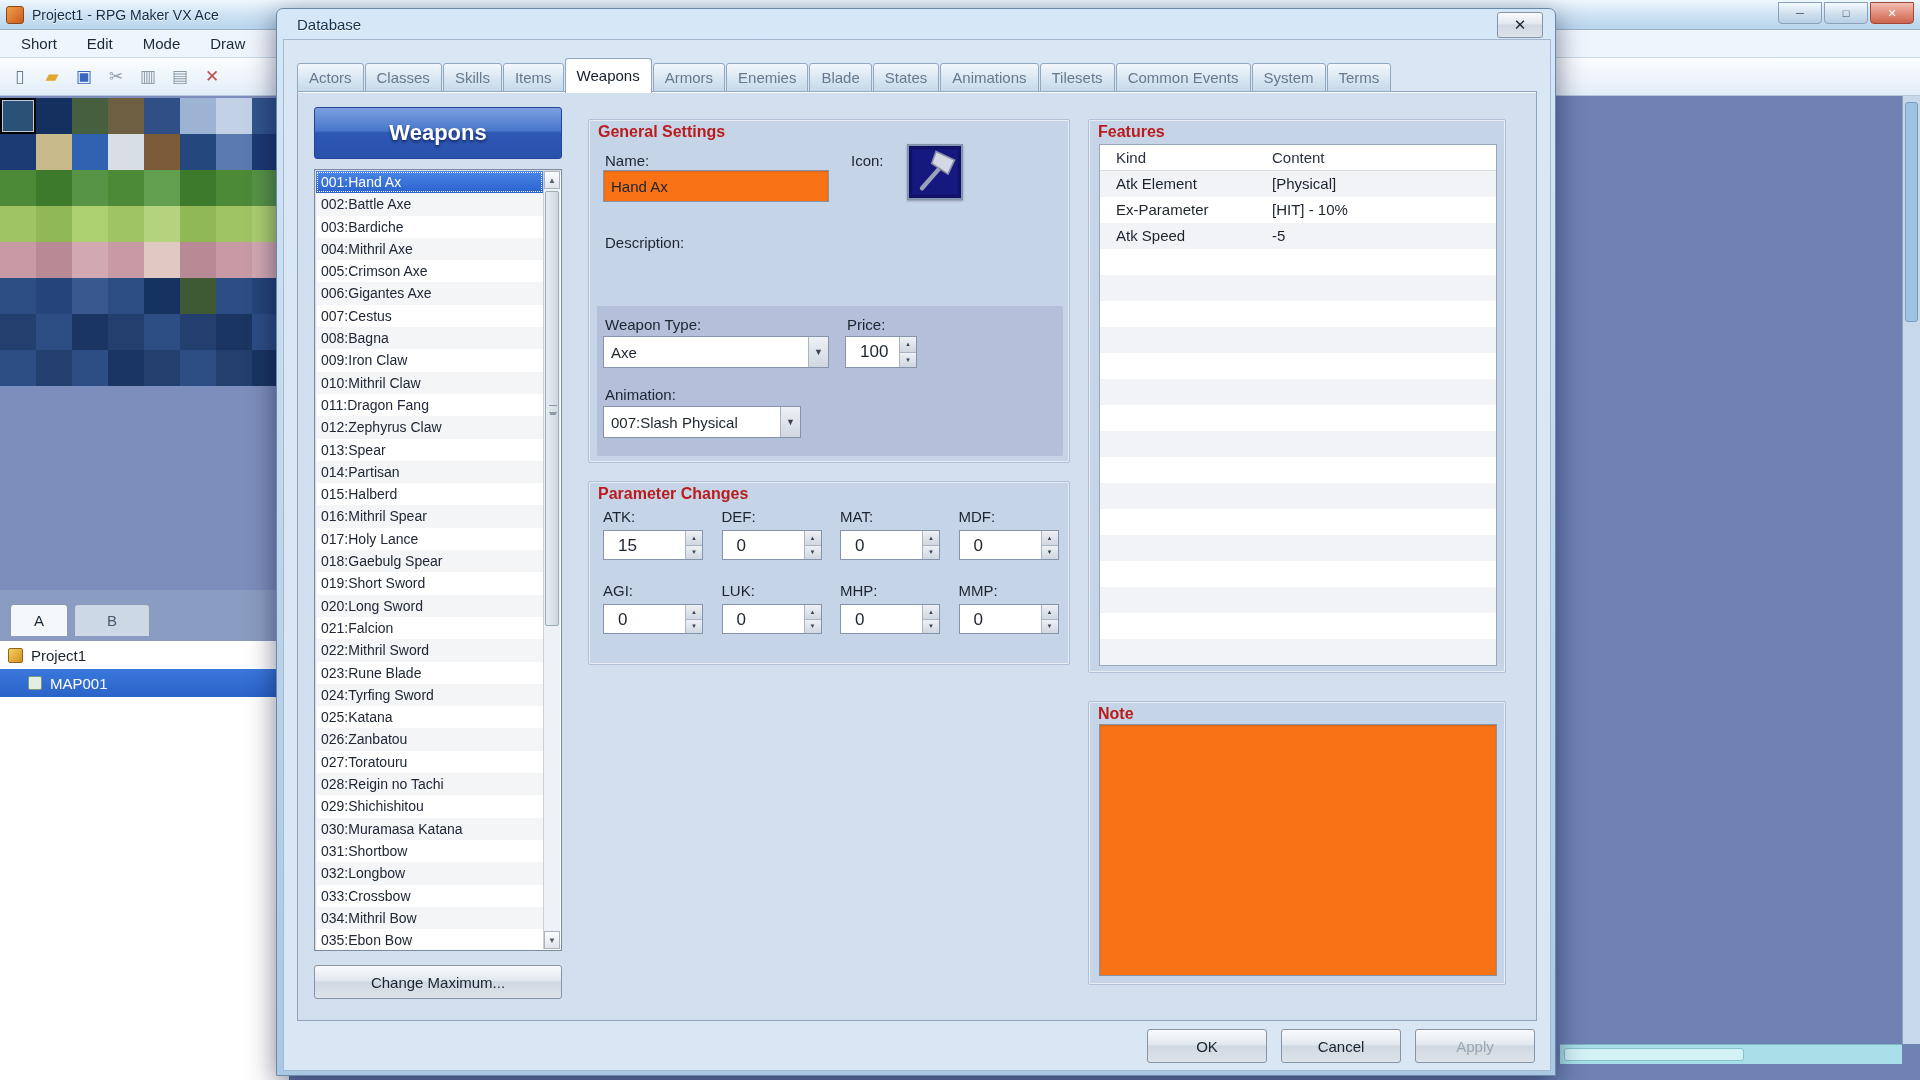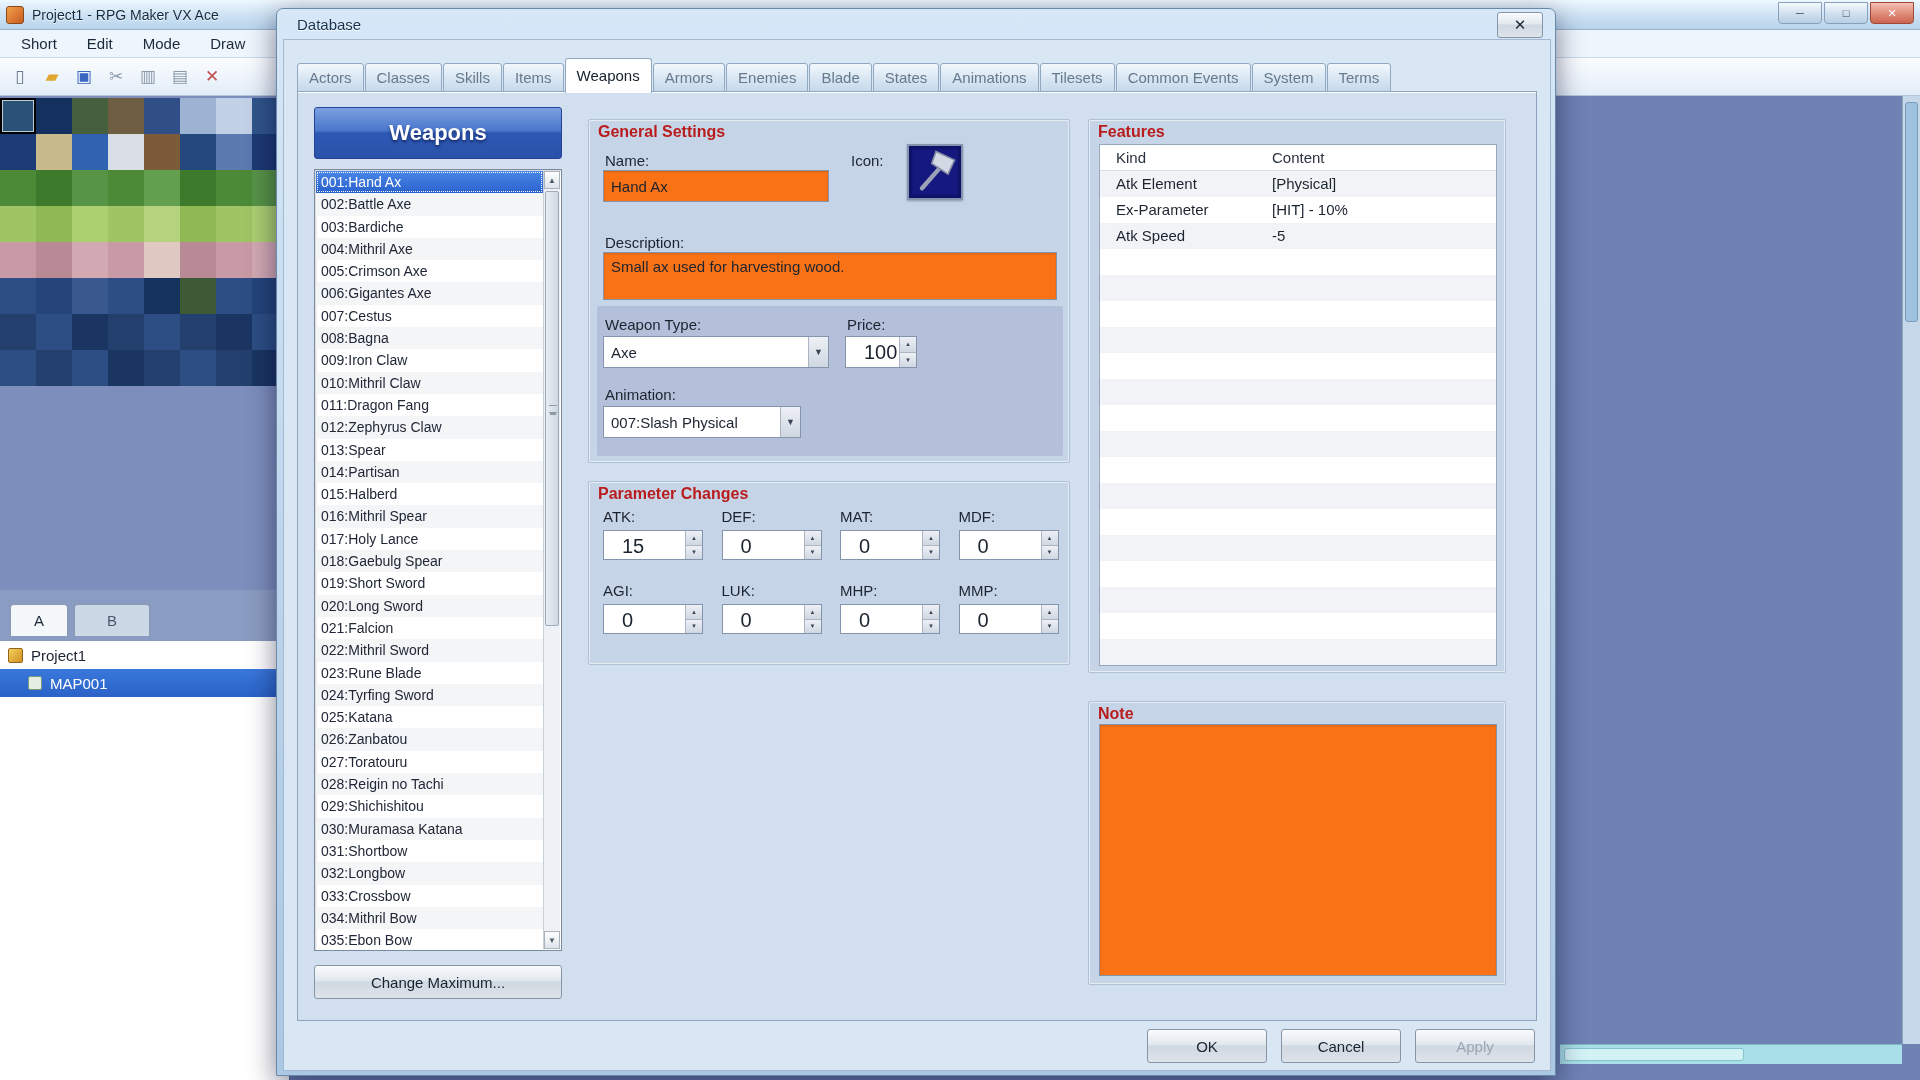--- a/index.html
+++ b/index.html
@@ -107,21 +107,21 @@
   textarea.tinput { resize:none; padding:4px 7px; line-height:19px; }
   .g-general { left:290px; top:27px; width:482px; height:344px; }
   .icon-box { position:absolute; left:318px; top:24px; width:56px; height:56px;
     border:2px solid #8494ac; background:#10126a; box-shadow:0 1px 2px rgba(0,0,30,.3); }
   .lavender { position:absolute; left:8px; top:186px; width:466px; height:150px; background:#b4bfd9; border-radius:2px; }
   .combo { position:absolute; background:#fff; border:1px solid #8494ac; display:flex; align-items:center; height:32px; }
   .combo-val { flex:1; font-size:15px; padding-left:7px; white-space:nowrap; overflow:hidden; }
   .combo-arrow { width:20px; height:100%; display:flex; align-items:center; justify-content:center; font-size:9px; color:#3a4454;
     background:linear-gradient(#eef1f6,#cfd7e1); border-left:1px solid #aab4c2; }
   .spin { position:absolute; height:32px; background:#fff; border:1px solid #8494ac; display:flex; }
-  .spin-val { flex:1; font-size:20px; padding-left:18px; line-height:30px; }
+  .spin-val { flex:1; font-size:17px; padding-left:7px; line-height:30px;margin-left:7px; }
   .spin-btns { width:17px; display:flex; flex-direction:column; border-left:1px solid #aab4c2; }
   .spin-btns div { flex:1; font-size:6px; color:#3a4454; display:flex; align-items:center; justify-content:center;
     background:linear-gradient(#eef1f6,#cfd7e1); }
   .spin-btns div:first-child { border-bottom:1px solid #aab4c2; }
   .g-param { left:290px; top:389px; width:482px; height:184px; }
   .pgrid { position:absolute; left:14px; top:26px; width:456px; display:grid;
     grid-template-columns:repeat(4,1fr); column-gap:18px; row-gap:18px; }
   .pcell { position:relative; height:56px; }
   .plabel { font-size:15px; margin-bottom:5px; }
   .pcell .spin { position:relative; width:100px; height:30px; }
@@ -339,21 +339,20 @@
       <div class="flabel" style="left:262px;top:32px">Icon:</div>
       <div class="icon-box">
         <svg viewBox="0 0 48 48" width="52" height="52">
           <rect x="0" y="0" width="48" height="48" fill="#10126a"></rect>
           <rect x="3" y="3" width="42" height="42" fill="#1a1e8e" opacity="0.55"></rect>
           <line x1="12" y1="39" x2="34" y2="14" stroke="#9aa2b8" stroke-width="4" stroke-linecap="round"></line>
           <path d="M25 5 L42 13 L36 26 L21 16 Z" fill="#d2d8e4" stroke="#8a90a4" stroke-width="1.5"></path>
         </svg>
       </div>
       <div class="flabel" style="left:16px;top:114px">Description:</div>
-      <textarea class="tinput" style="left: 14px; top: 132px; width: 454px; height: 48px;">Small ax used for harvesting wood.</textarea>
       <div class="lavender">
         <div class="flabel" style="left:8px;top:10px">Weapon Type:</div>
         <div class="combo" style="left:6px;top:30px;width:226px">
           <span class="combo-val">Axe</span>
           <span class="combo-arrow">▼</span>
         </div>
         <div class="flabel" style="left:250px;top:10px">Price:</div>
         <div class="spin" style="left:248px;top:30px;width:72px">
           <div class="spin-val">100</div>
           <div class="spin-btns">

